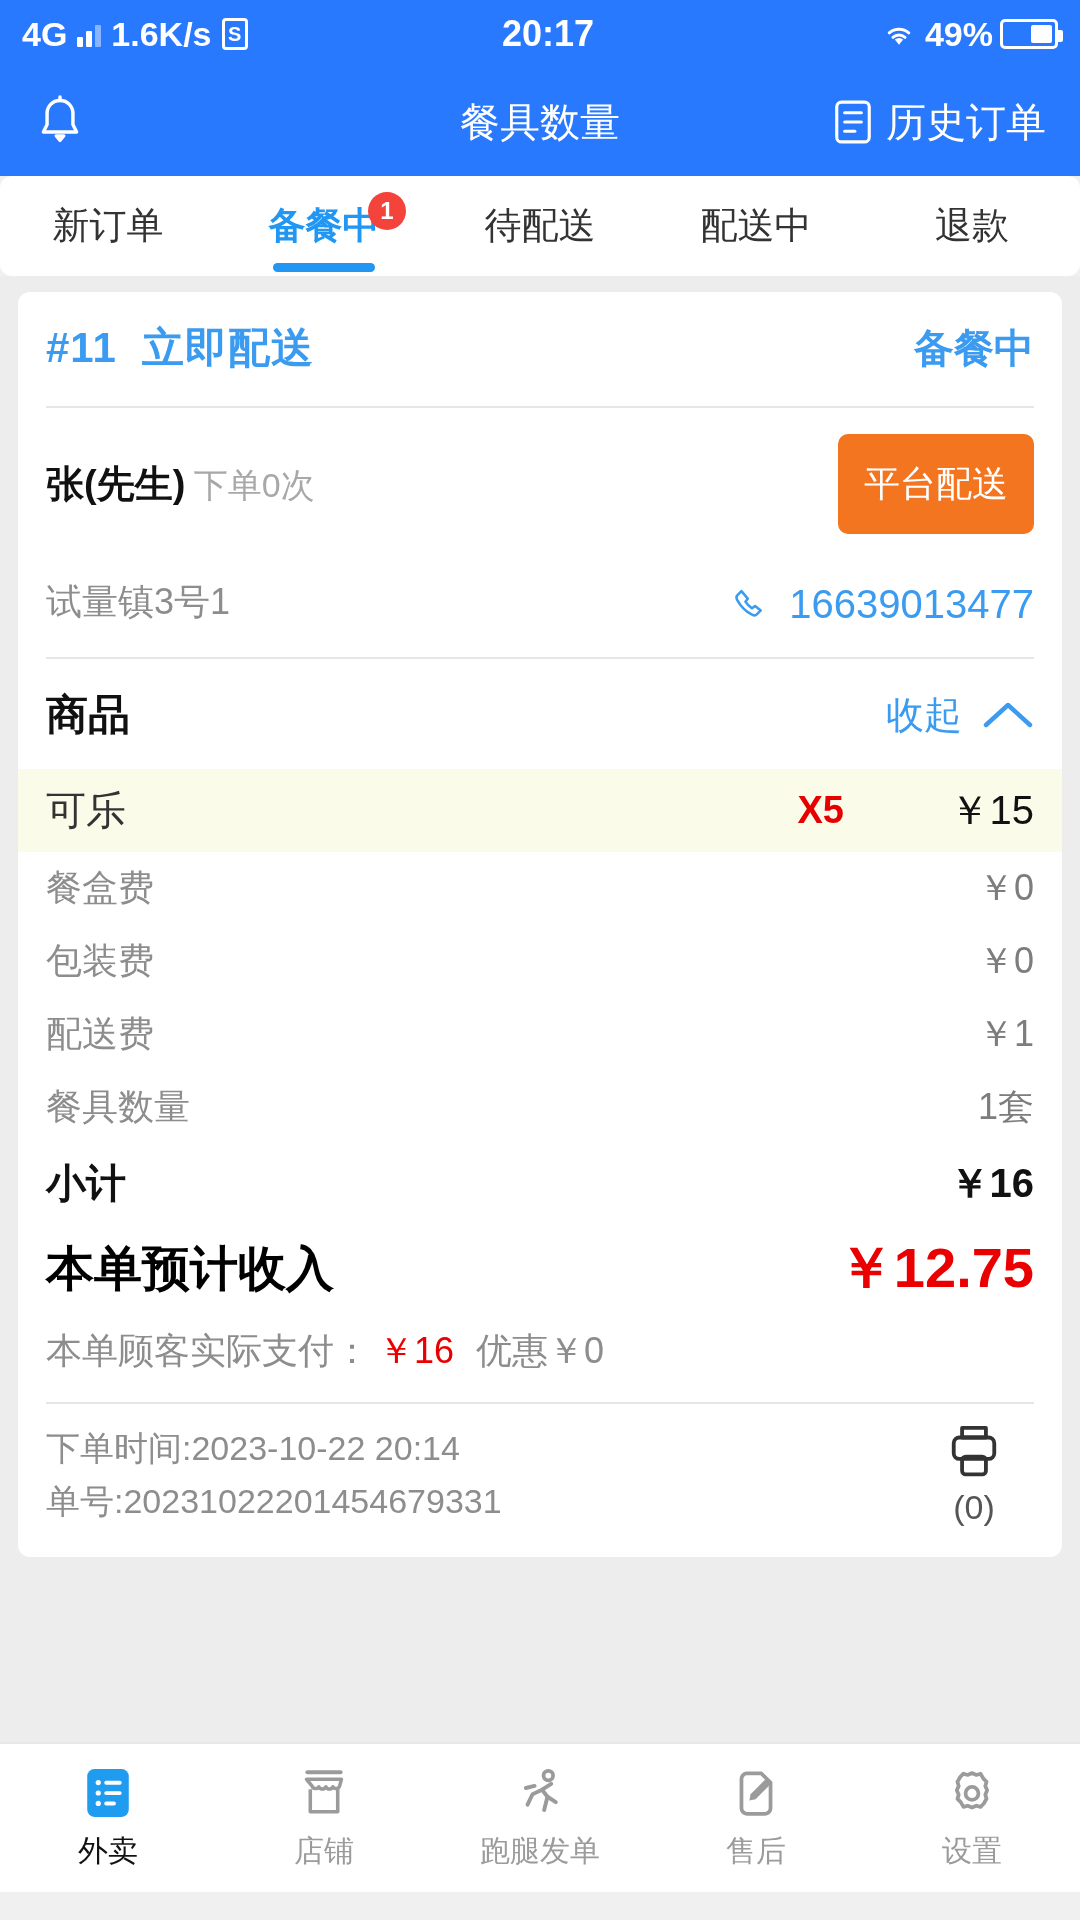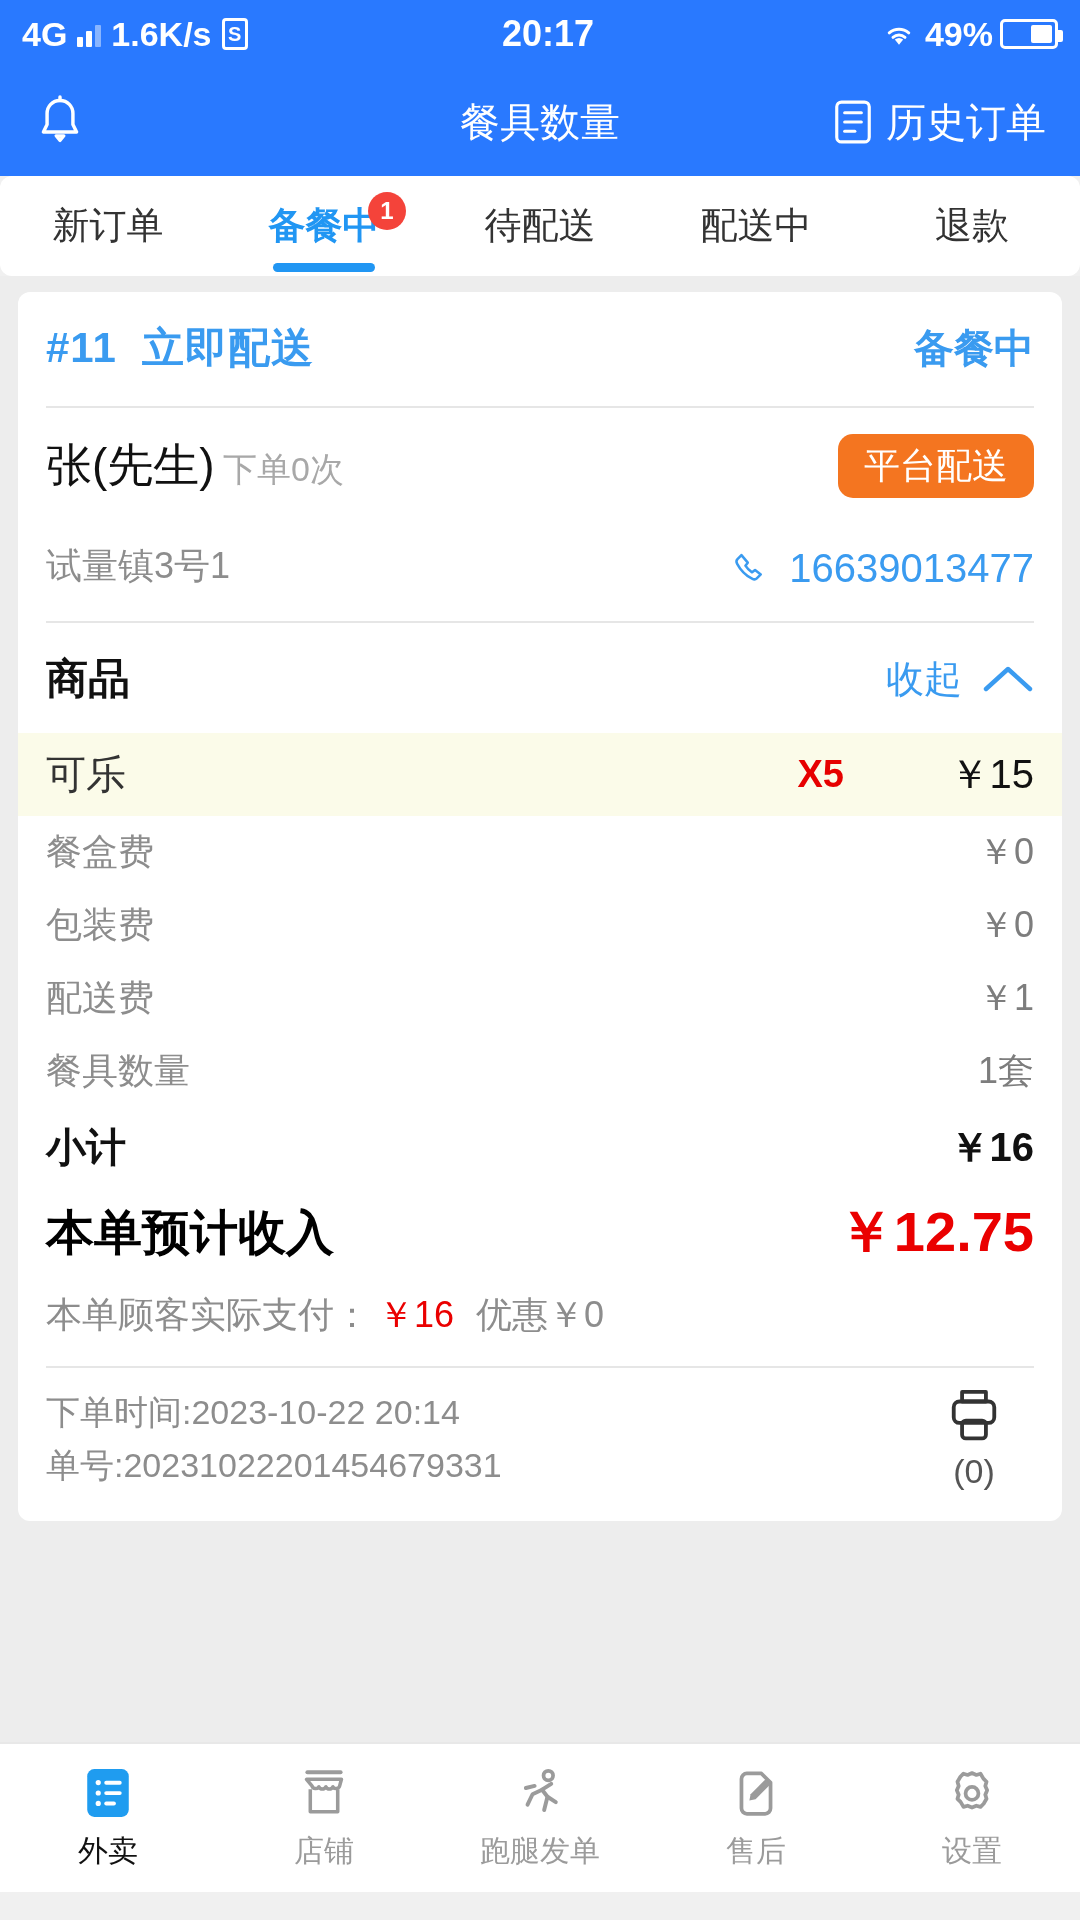--- a/index.html
+++ b/index.html
@@ -66,25 +66,25 @@
   .card { background:#fff; border-radius:12px; padding:0 28px; }
 
   .row { display:flex; align-items:center; justify-content:space-between; }
   .hr { height:2px; background:#e6e6e6; }
 
   .order-head { padding:28px 0 30px 0; }
   .order-no { font-size:42px; font-weight:bold; color:#3a9bf0; letter-spacing:1px; }
   .order-state { font-size:40px; font-weight:bold; color:#3a9bf0; }
 
   .cust { padding:26px 0 18px 0; }
-  .cust-name { font-size:46px; font-weight:normal; color:#111; }
+  .cust-name { font-size:38px; font-weight:bold; color:#111; }
   .cust-times { font-size:34px; color:#a8a8a8; margin-left:4px; }
   .badge-orange {
     background:#f47520; color:#fff; font-size:36px;
-    border-radius:15px; padding:14px 26px; line-height:1;
+    border-radius:10px; padding:32px 26px; line-height:1;
   }
 
   .addr { padding:6px 0 30px 0;align-items:flex-end; }
   .addr-text { font-size:36px; color:#8d8d8d; }
   .phone-link { font-size:40px; color:#3a9bf0; display:flex; align-items:center; gap:20px;margin-top:24px; }
 
   .goods-head { padding:28px 0 26px 0; }
   .goods-title { font-size:42px; font-weight:bold; color:#111; }
   .collapse { display:flex; align-items:center; gap:20px; color:#3a9bf0; font-size:38px; }
 

